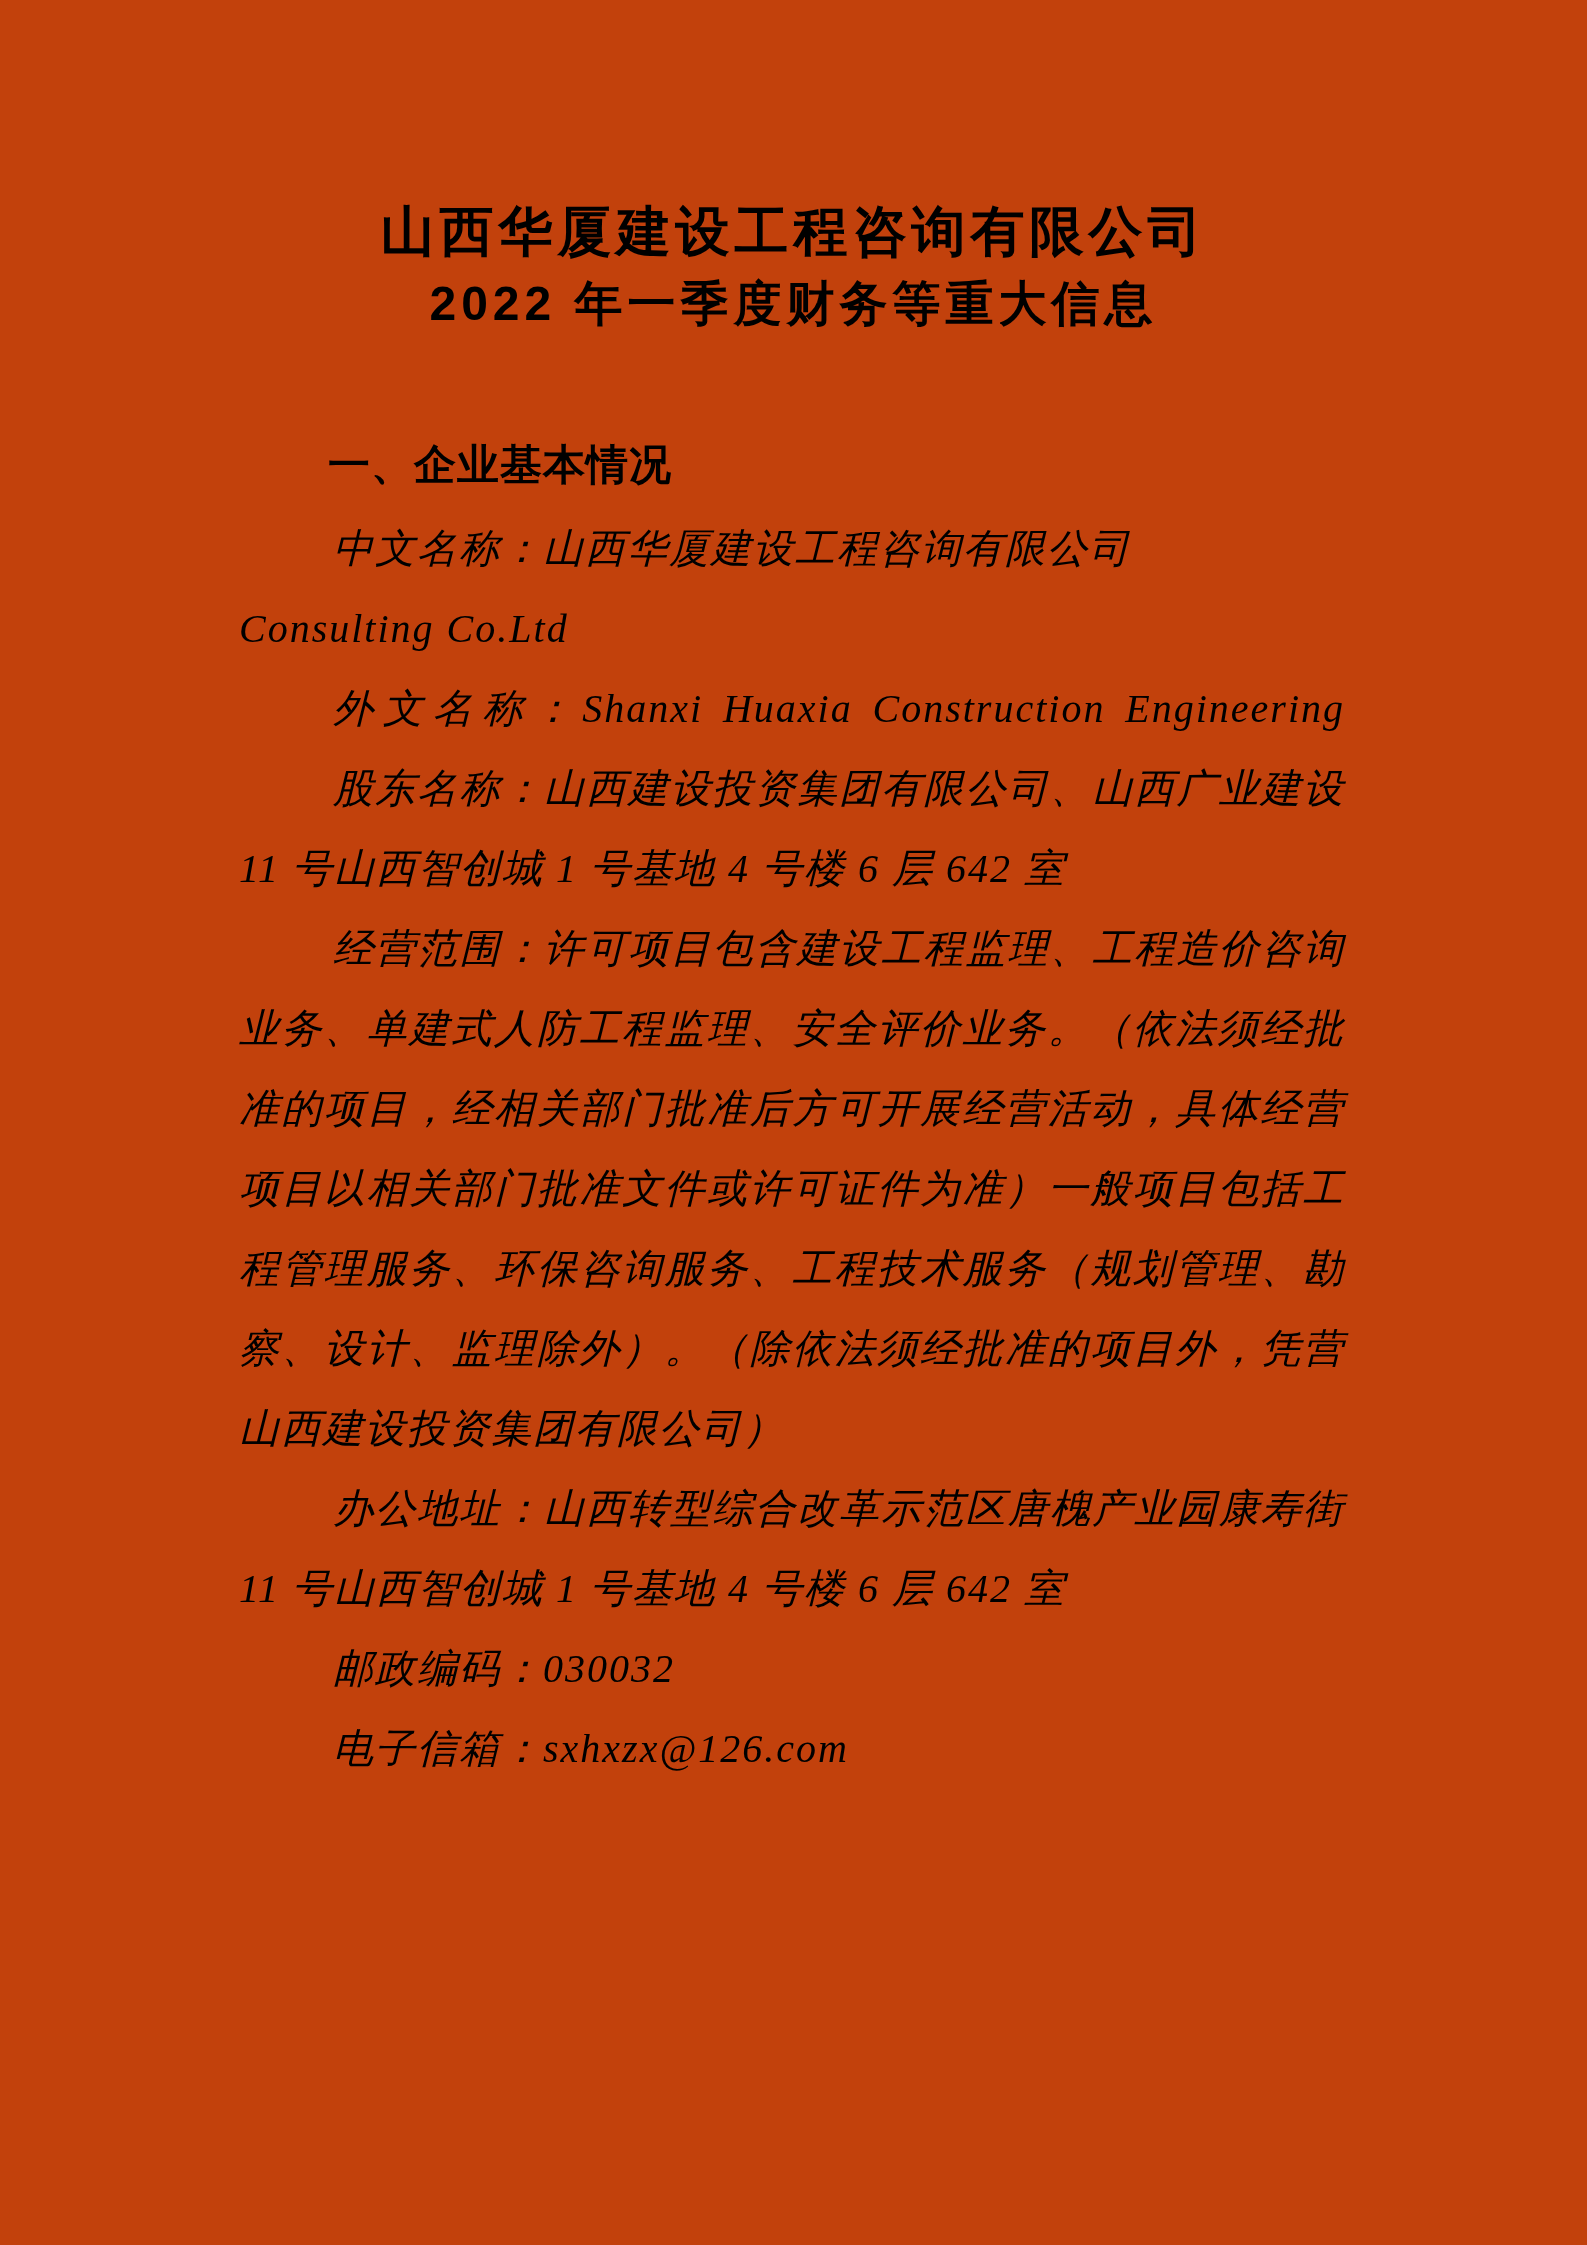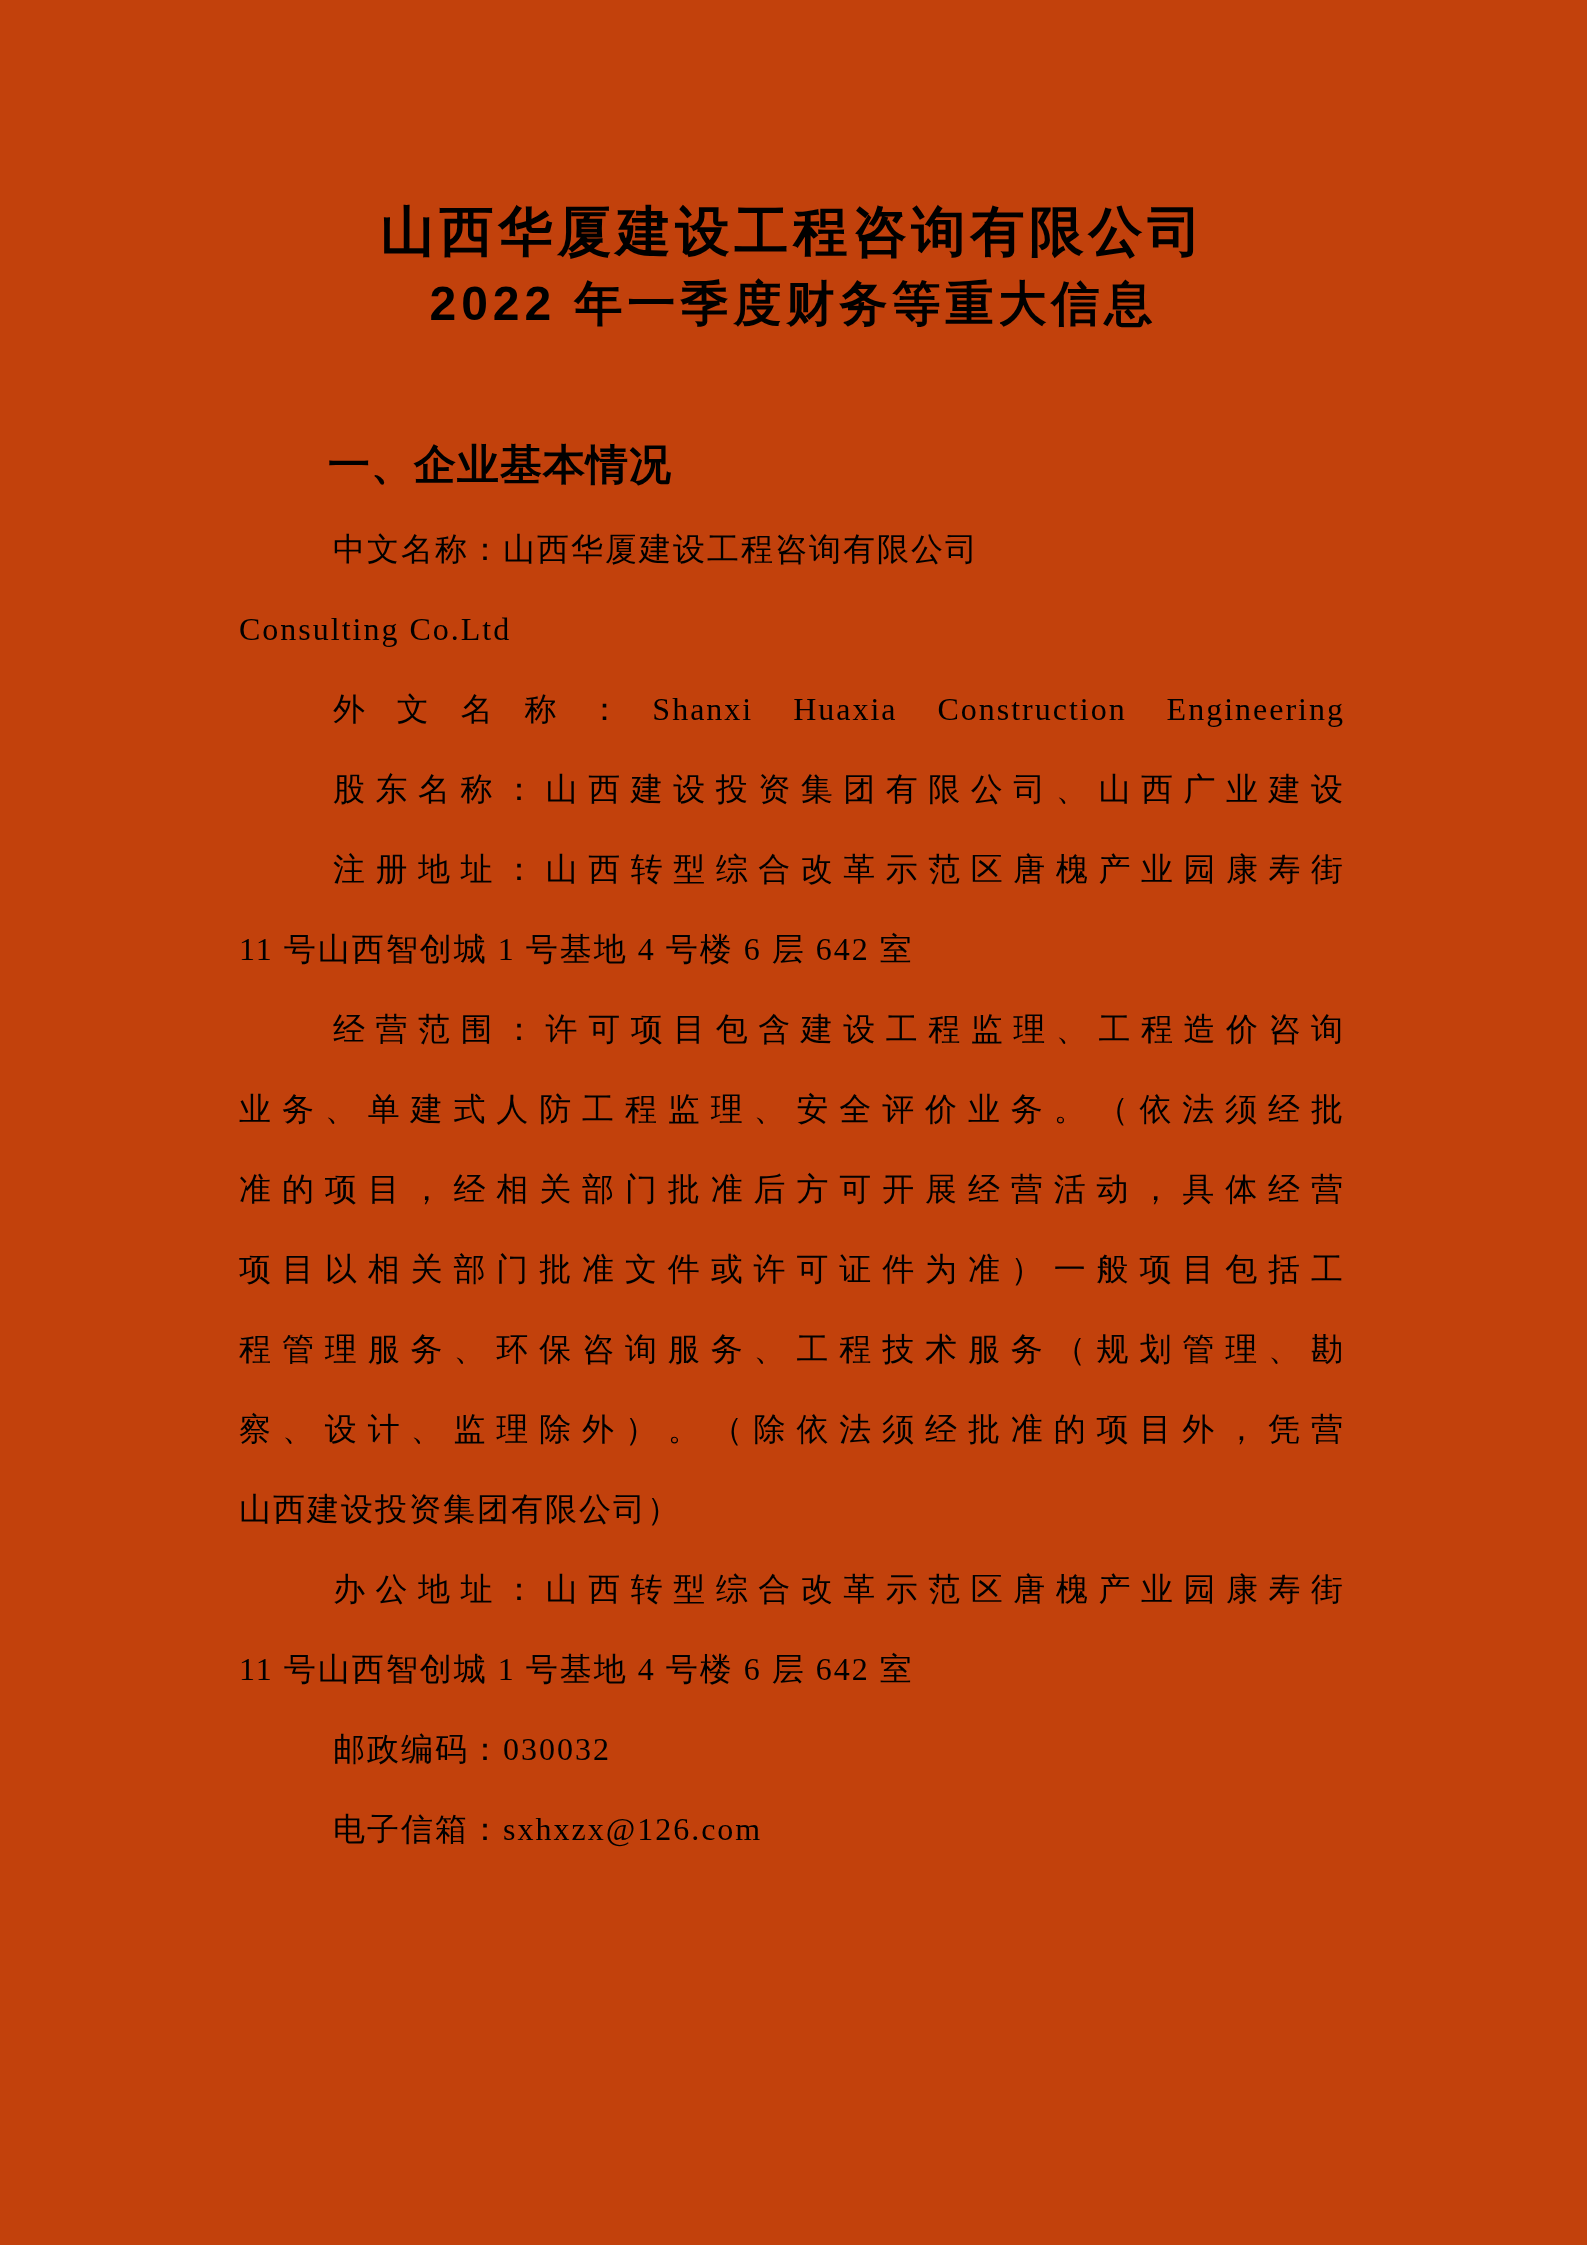--- a/index.html
+++ b/index.html
@@ -49,22 +49,23 @@
     font-size: 42px;
     line-height: 50px;
     letter-spacing: 1px;
     white-space: nowrap;
   }
   .body-lines {
     position: absolute;
     left: 239px;
     top: 509px;
     width: 1106px;
-    font-size: 32px;
+    font-size: 40px;
     letter-spacing: 2px;
+    font-style: italic;
   }
   .line {
     height: 80px;
     line-height: 80px;
     white-space: nowrap;
   }
   .line.indent { text-indent: 94px; }
   .line.fill {
     white-space: normal;
     text-align: justify;
@@ -81,21 +82,20 @@
 
   <div class="doc-title t2">2022 年一季度财务等重大信息</div>
 
   <div class="section-heading">一、企业基本情况</div>
 
   <div class="body-lines">
     <div class="line indent">中文名称：山西华厦建设工程咨询有限公司</div>
     <div class="line">Consulting Co.Ltd</div>
     <div class="line indent fill">外文名称：Shanxi Huaxia Construction Engineering</div>
     <div class="line indent fill">股东名称：山西建设投资集团有限公司、山西广业建设</div>
-    <div class="line indent fill">注册地址：山西转型综合改革示范区唐槐产业园康寿街</div>
     <div class="line">11 号山西智创城 1 号基地 4 号楼 6 层 642 室</div>
     <div class="line indent fill">经营范围：许可项目包含建设工程监理、工程造价咨询</div>
     <div class="line fill">业务、单建式人防工程监理、安全评价业务。（依法须经批</div>
     <div class="line fill">准的项目，经相关部门批准后方可开展经营活动，具体经营</div>
     <div class="line fill">项目以相关部门批准文件或许可证件为准）一般项目包括工</div>
     <div class="line fill">程管理服务、环保咨询服务、工程技术服务（规划管理、勘</div>
     <div class="line fill">察、设计、监理除外）。（除依法须经批准的项目外，凭营</div>
     <div class="line">山西建设投资集团有限公司）</div>
     <div class="line indent fill">办公地址：山西转型综合改革示范区唐槐产业园康寿街</div>
     <div class="line">11 号山西智创城 1 号基地 4 号楼 6 层 642 室</div>

